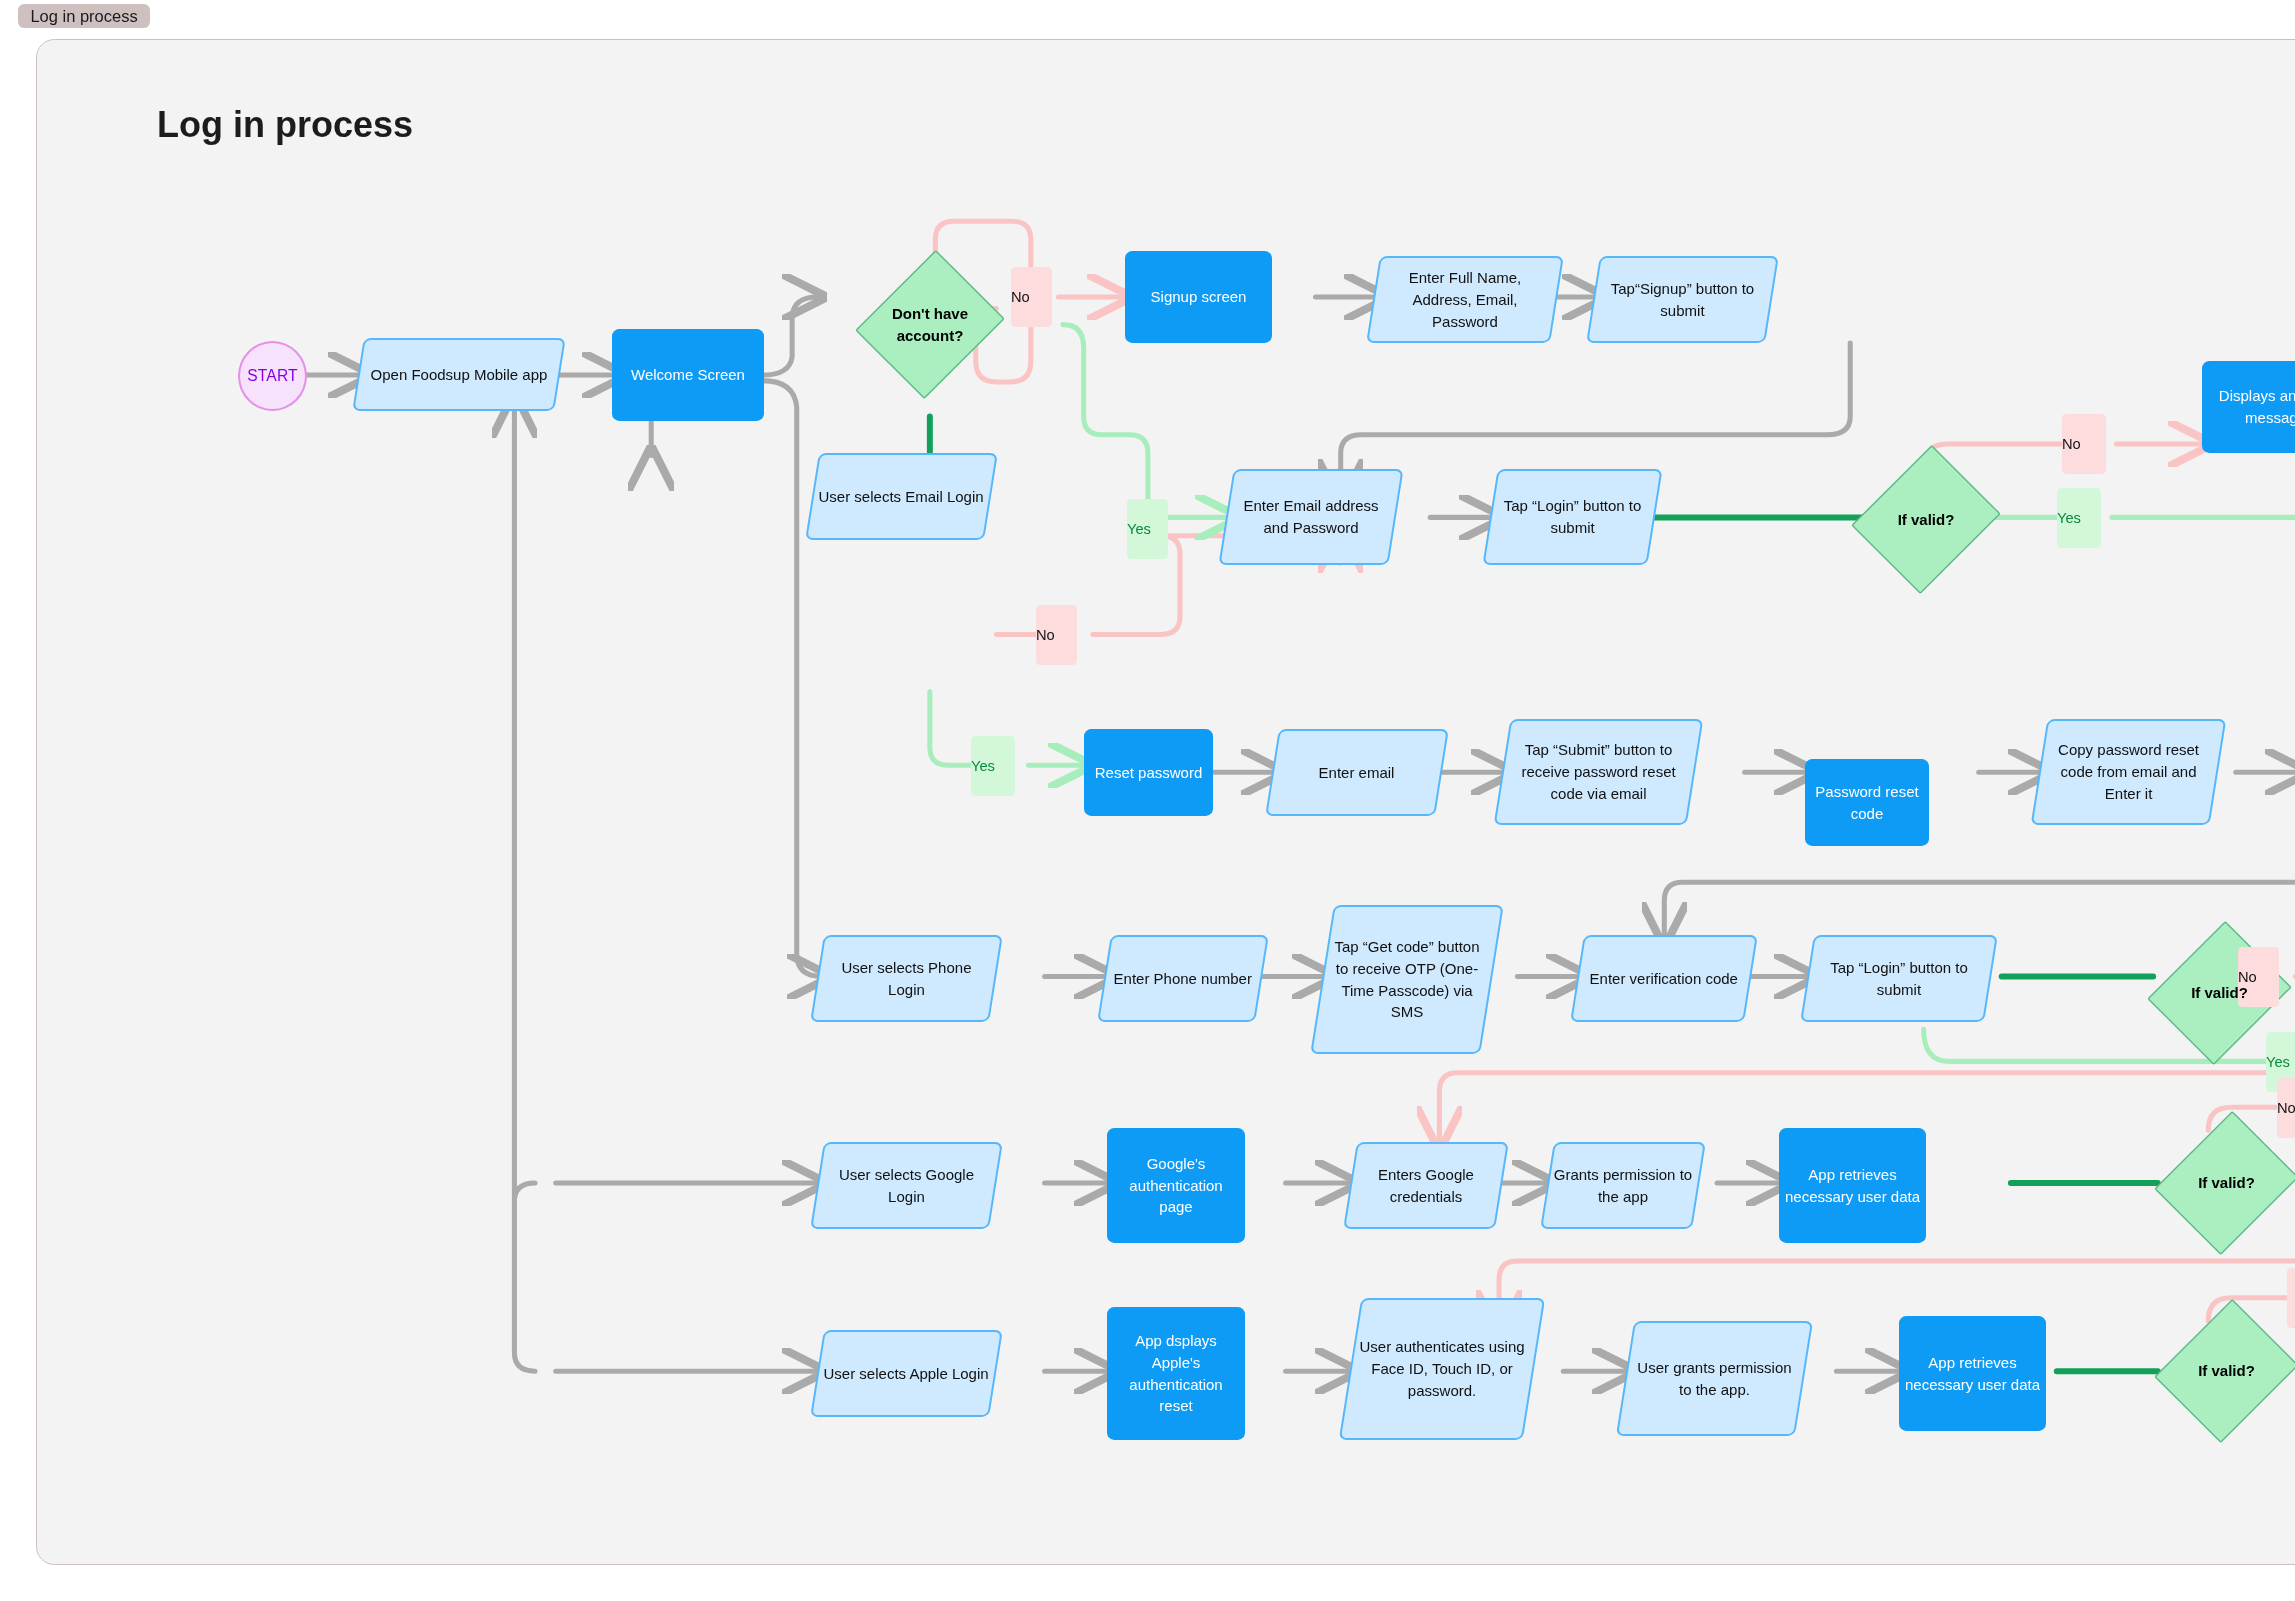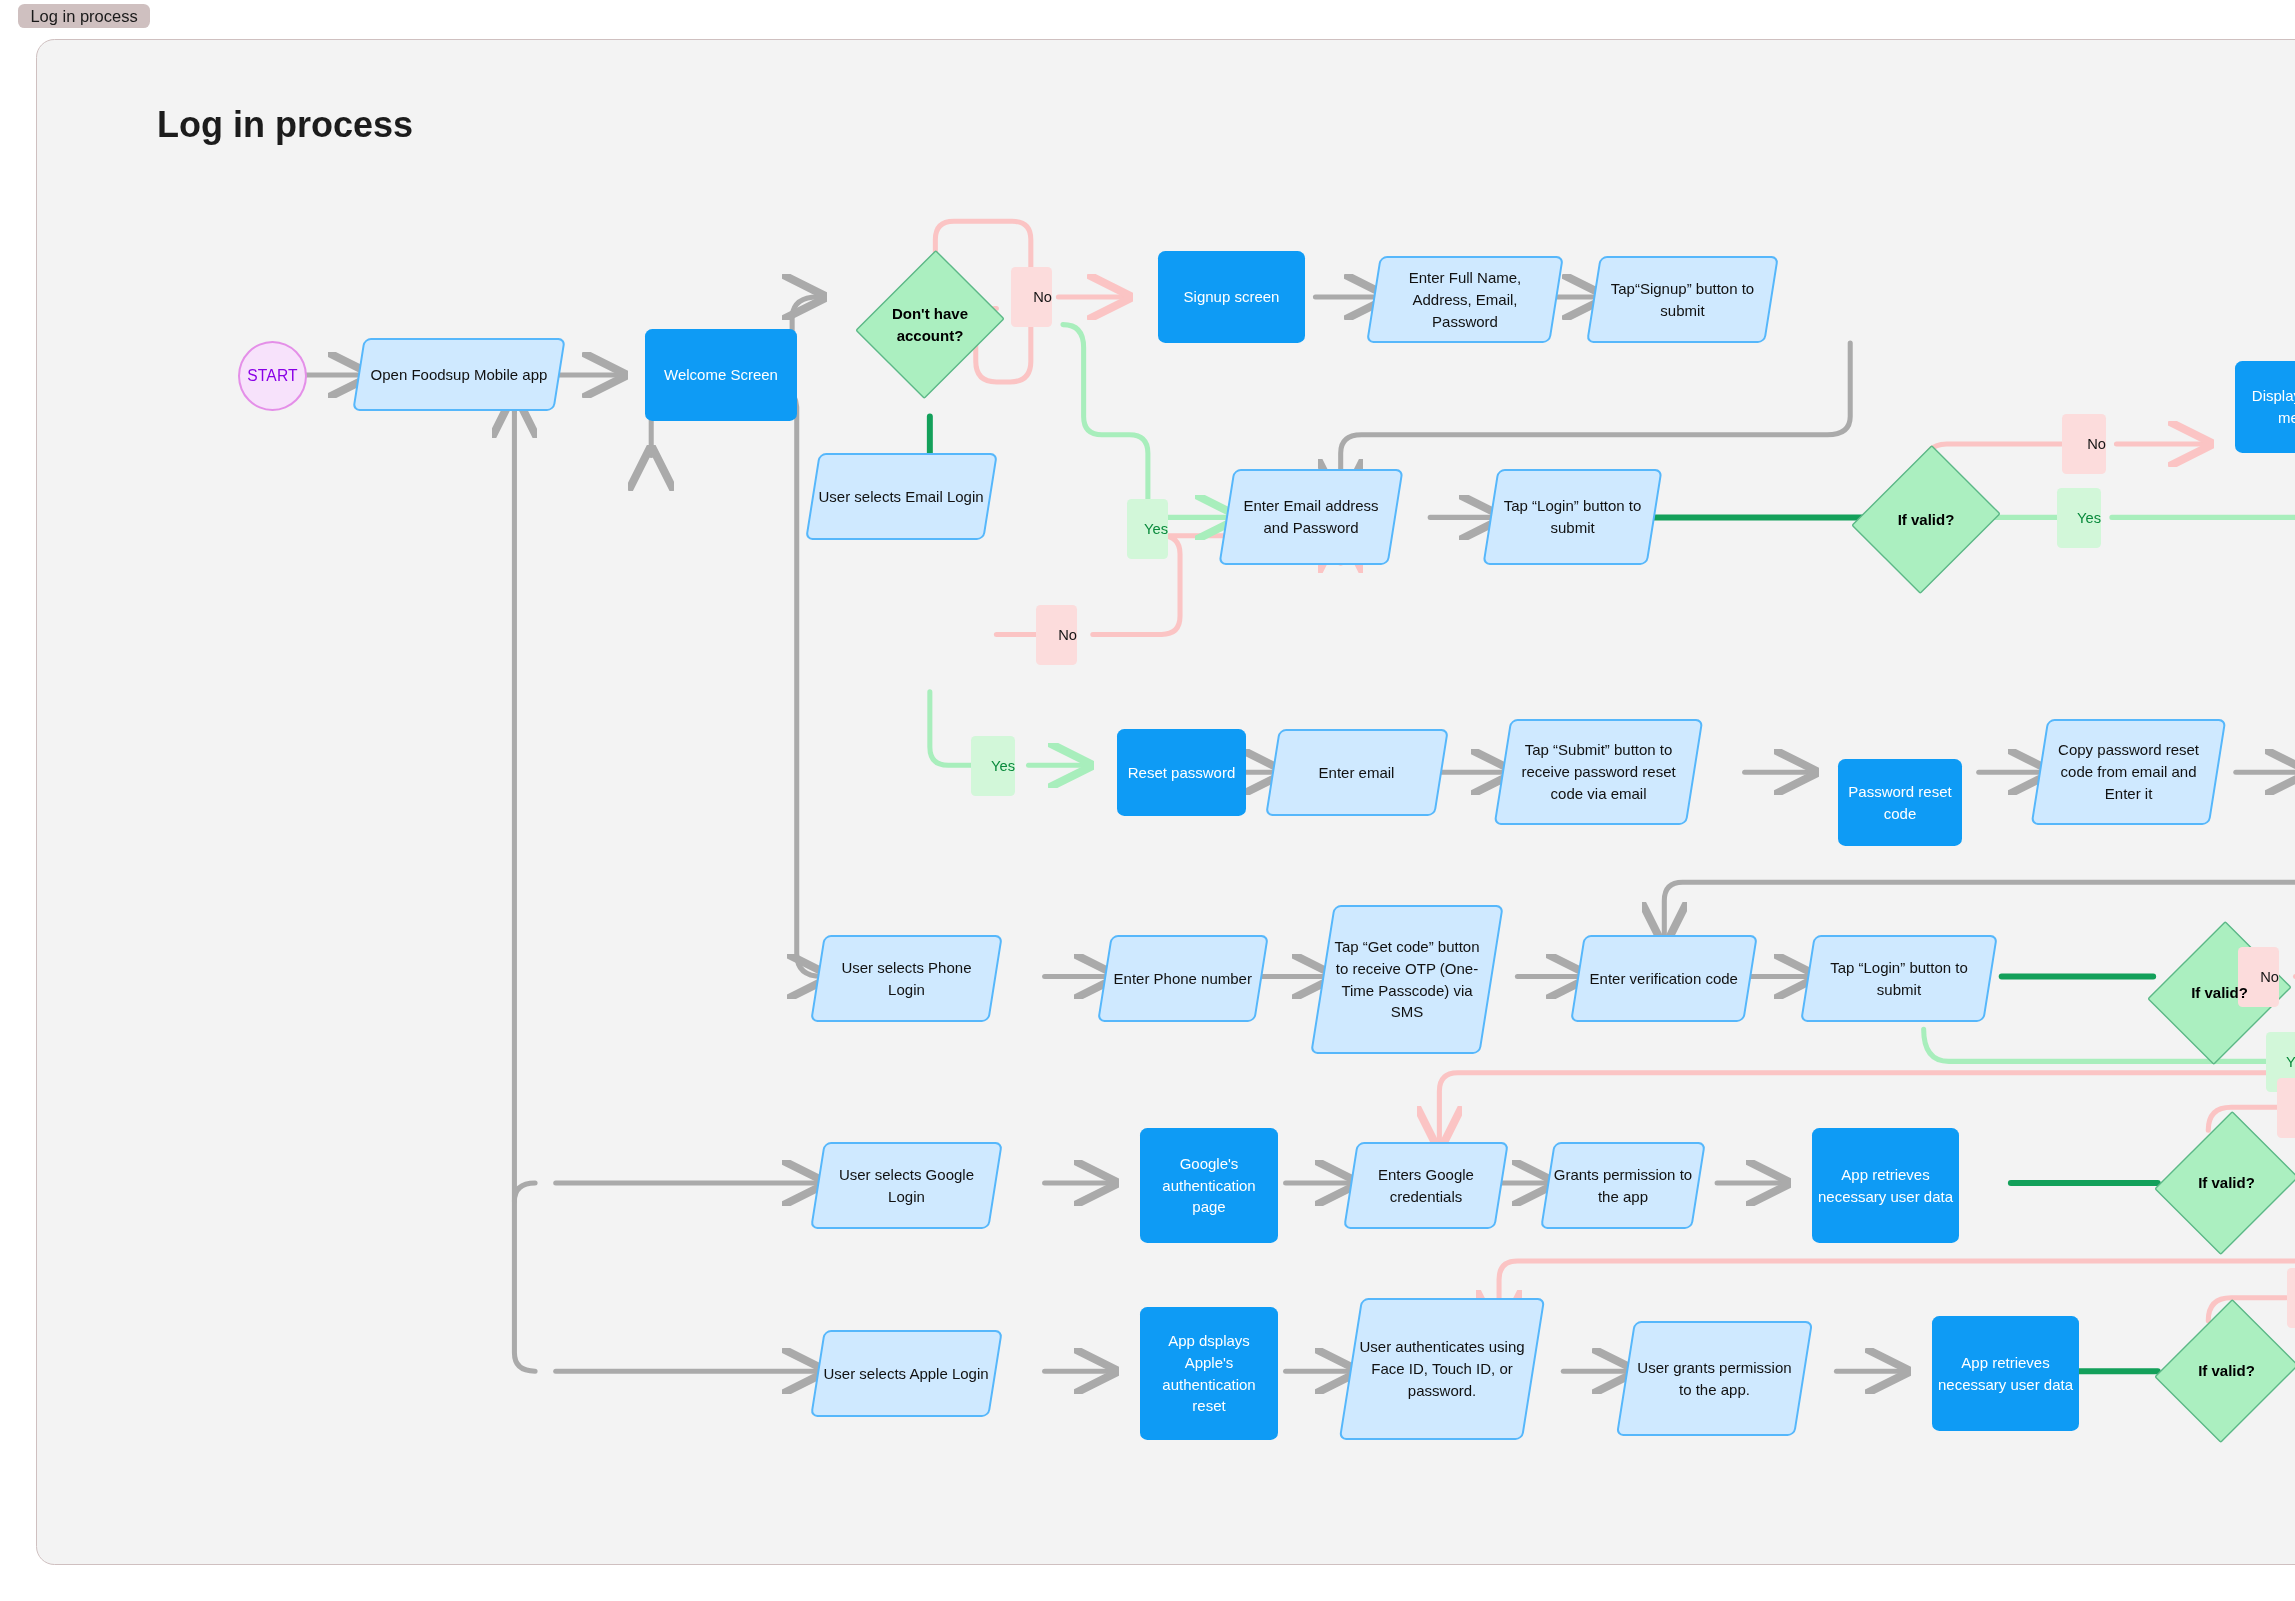--- a/index.html
+++ b/index.html
@@ -50,21 +50,20 @@
     background:#f7e2fb;
     color:#8a00e6;
     font-size:15.6px;
     letter-spacing:0.2px;
   }
   .proc{
     background:#0e9bf5;
     color:#ffffff;
     border-radius:7.3px;
     font-size:15px;
-    margin-left:33px;
   }
   .io{
     background:#cfe9ff;
     border:2.3px solid #56b7fb;
     border-radius:7.3px;
     color:#111111;
     font-size:15px;
     transform:skewX(-9deg);
   }
   .io span{transform:skewX(9deg);}
@@ -80,21 +79,21 @@
     border:2.3px solid #5cb887;
     box-sizing:border-box;
     transform:rotate(45deg) scale(.707);
     border-radius:2.8px;
   }
   .dec span{position:relative;z-index:2;font-weight:bold;}
 
   
   .elabel{
     position:absolute;
-    display:flex;align-items:center;justify-content:flex-end;
+    display:flex;align-items:center;justify-content:flex-start;
     border-radius:4.6px;
     font-size:14.7px;
     box-sizing:border-box;
   }
   .elabel.no{background:#fcdcdc;color:#151515;}
   .elabel.yes{background:#d2f7d9;color:#0a8a3c;}
 </style>
 </head>
 <body>
 

